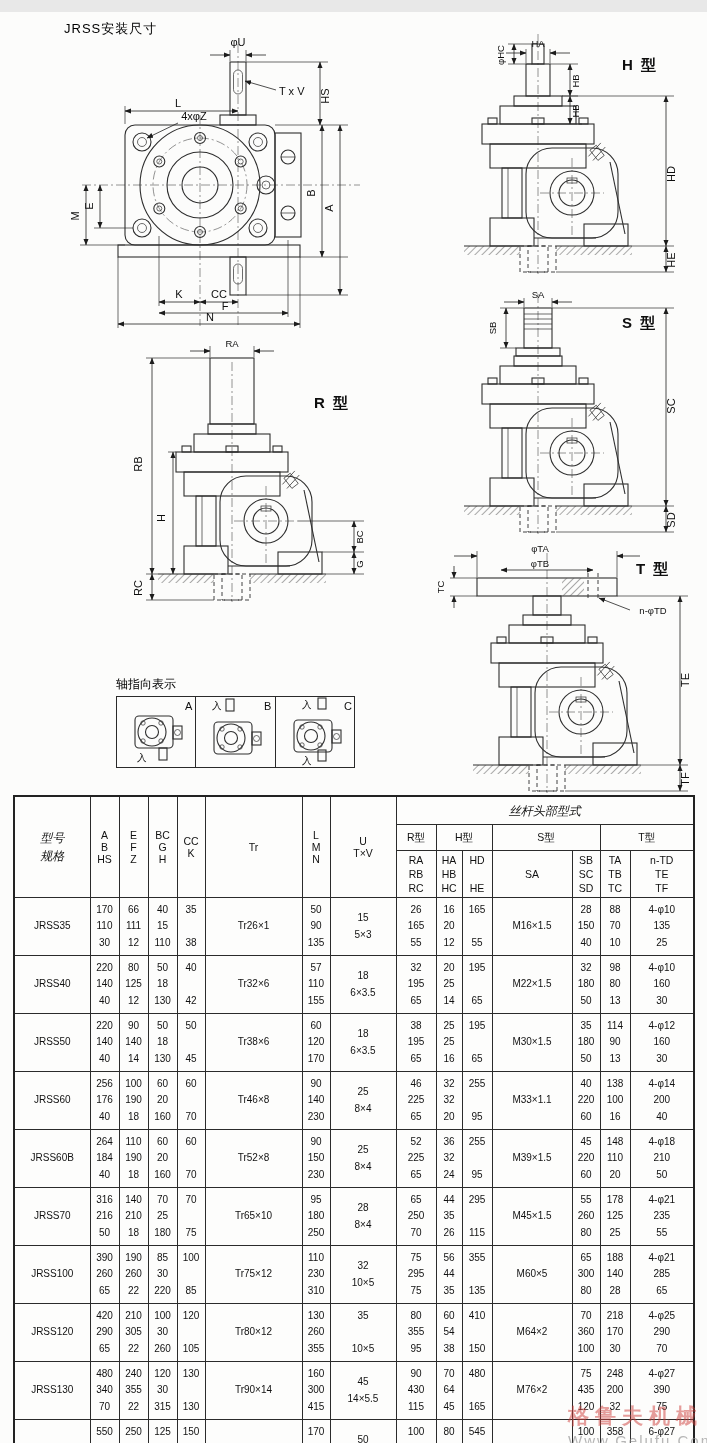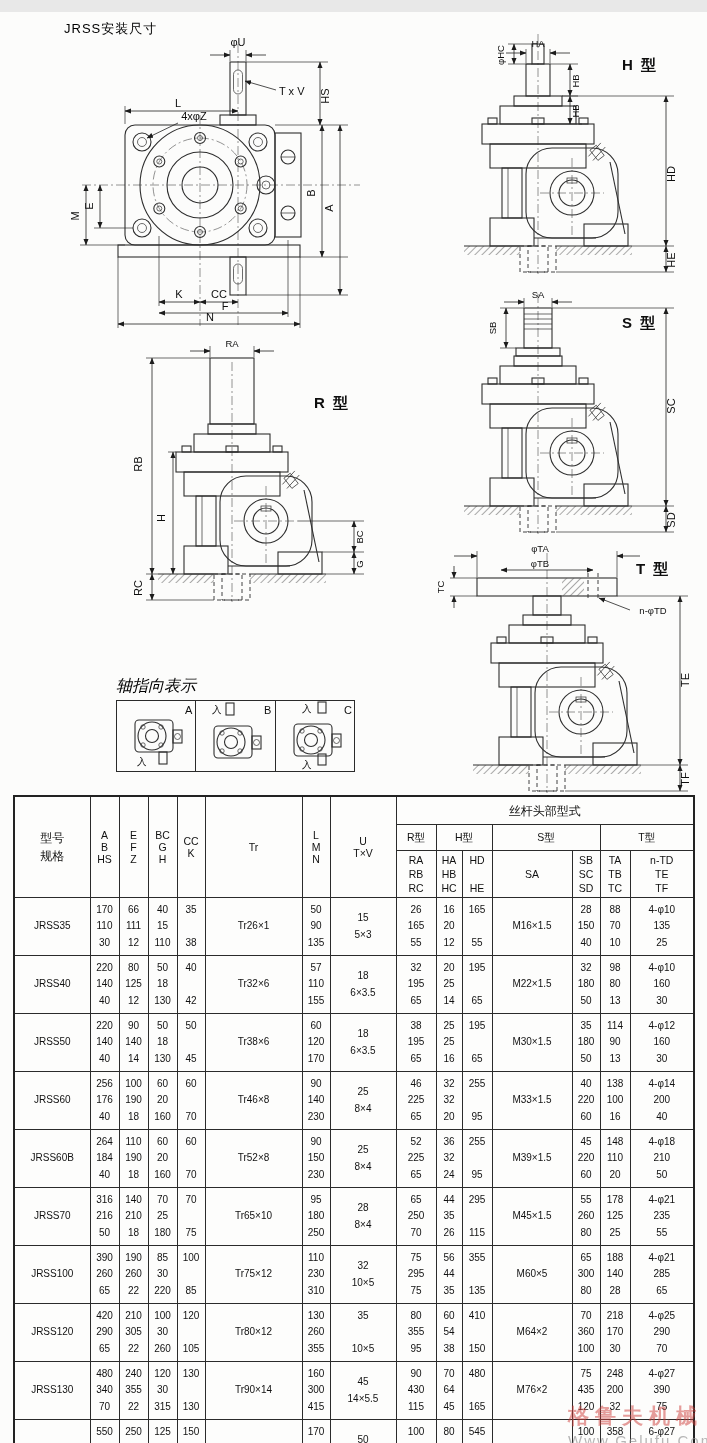--- a/index.html
+++ b/index.html
@@ -10,32 +10,32 @@
   svg .ln{fill:none;stroke:#2e2e2e;stroke-width:1.1;}
   svg .thin{fill:none;stroke:#2e2e2e;stroke-width:.7;}
   svg .cl{fill:none;stroke:#3a3a3a;stroke-width:.55;stroke-dasharray:9 3 2 3;}
   svg .dash{fill:none;stroke:#2e2e2e;stroke-width:.9;stroke-dasharray:4 3;}
   svg .dim{fill:none;stroke:#222;stroke-width:.8;}
   svg text{font-family:"Liberation Sans","DejaVu Sans",sans-serif;font-size:11px;fill:#0e0e0e;}
   svg text.sm{font-size:9.5px;}
   svg text.ttl{font-size:15px;font-weight:bold;letter-spacing:2px;}
   svg text.mid{text-anchor:middle;}
   .axis-block{position:absolute;left:116px;top:664px;}
-  .axis-title{font-size:16px;margin-bottom:3px;color:#000;font-style:italic;}
+  .axis-title{font-size:12px;margin-bottom:3px;color:#000;}
   .axis-cells{display:flex;border:1.4px solid #2a2a2a;width:237px;}
   .axis-cell{position:relative;width:79px;height:70px;border-right:1.2px solid #2a2a2a;}
   .axis-cell:last-child{border-right:none;}
   .axis-cell svg{position:absolute;left:0;top:0;}
   table.dim-table{position:absolute;left:13px;top:783px;width:681px;border-collapse:collapse;
         table-layout:fixed;background:#fdfdfc;}
   .dim-table th,.dim-table td{border:1px solid #2b2b2b;text-align:center;vertical-align:middle;
         padding:1px 0;font-weight:normal;}
   .dim-table{border:2px solid #222;}
   .dim-table thead th{font-size:10.5px;}
-  .dim-table th.big{font-size:12px;line-height:18px;}
+  .dim-table th.big{font-size:12px;line-height:18px;font-style:italic;}
   .dim-table td{font-size:10px;line-height:16.5px;height:55px;}
   .pre{white-space:pre-line;}
   .dim-table td.pre{line-height:16.5px;}
   .grp{height:25px;}
   .sub{height:23px;}
   .leaf{height:44px;line-height:14px;}
   .watermark{position:absolute;left:568px;top:1390px;pointer-events:none;z-index:5;}
   .wm-cn{font-size:21px;color:rgba(205,60,55,.5);letter-spacing:6px;white-space:nowrap;font-weight:bold;}
   .wm-en{font-size:15px;color:rgba(145,145,145,.65);letter-spacing:2px;white-space:nowrap;margin-top:2px;}
 </style>
@@ -546,21 +546,21 @@
 8×4</td>
       <td class="pre">46
 225
 65</td>
       <td class="pre">32
 32
 20</td>
       <td class="pre">255
 
 95</td>
-      <td>M33×1.5</td>
+      <td>M33×1.1</td>
       <td class="pre">40
 220
 60</td>
       <td class="pre">138
 100
 16</td>
       <td class="pre">4-φ14
 200
 40</td>
     </tr>

